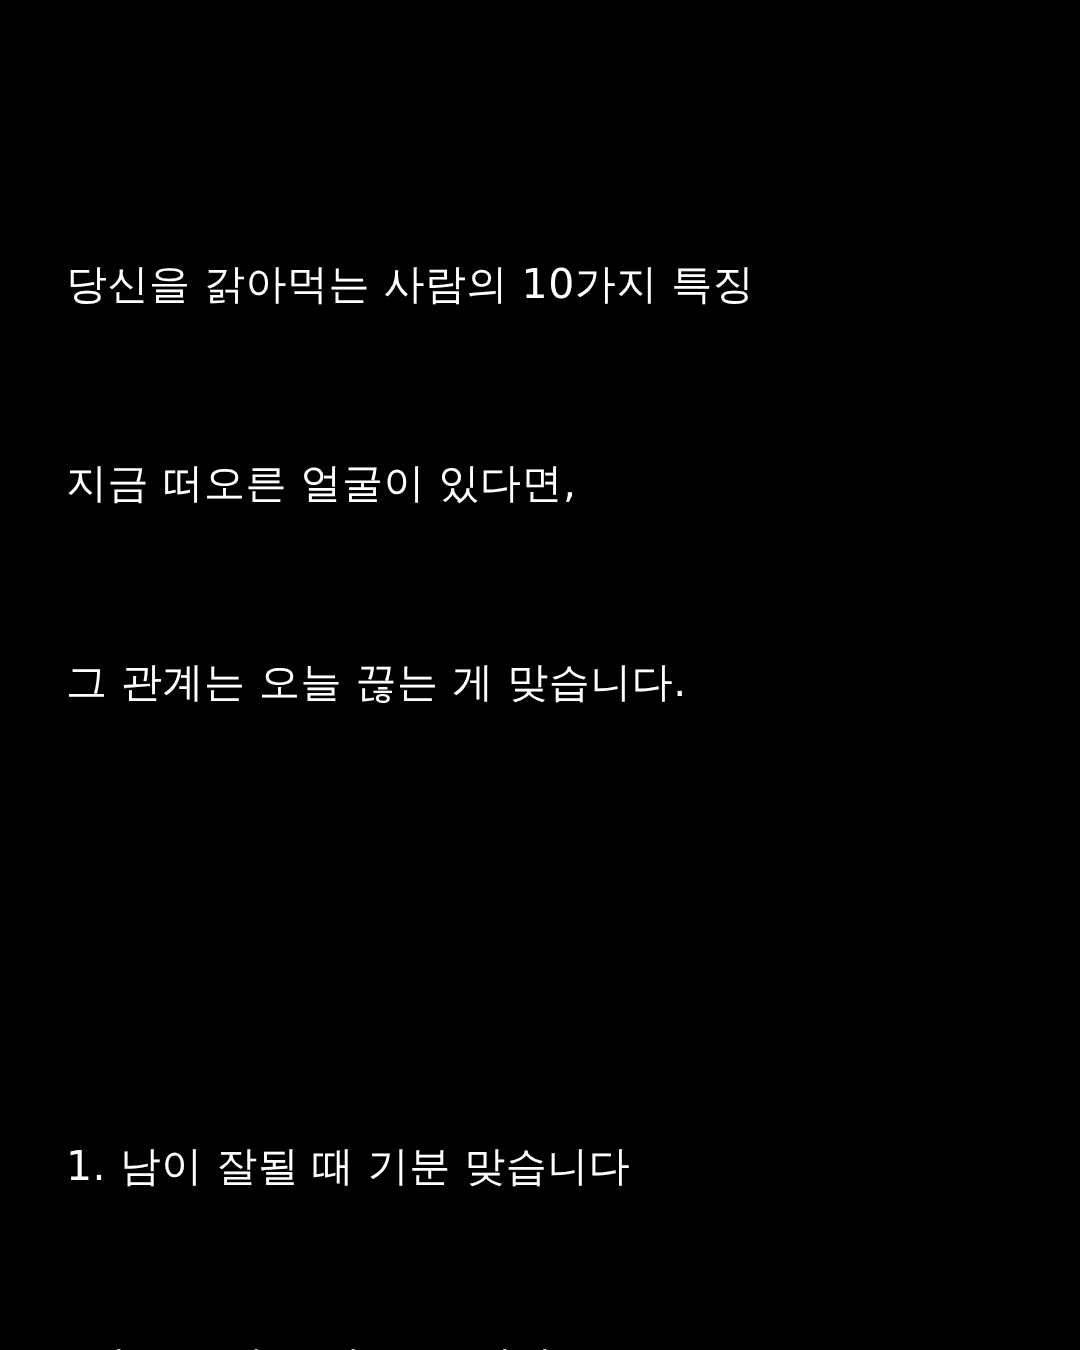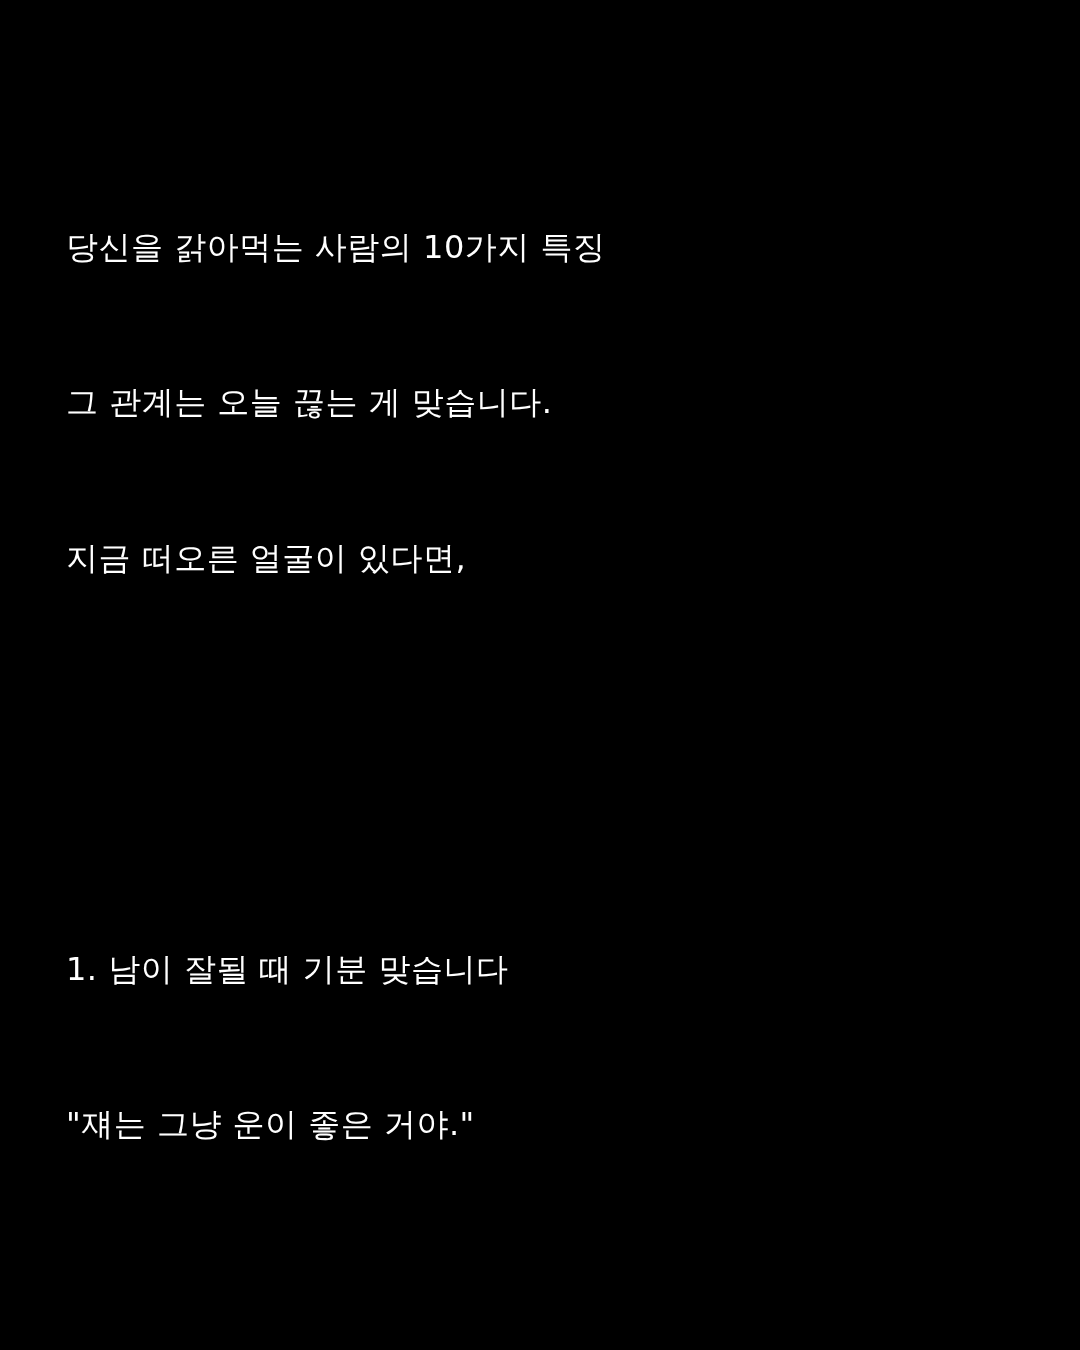--- a/index.html
+++ b/index.html
@@ -16,21 +16,21 @@
   .canvas {
     position: relative;
     width: 1080px;
     height: 1350px;
     background: #000000;
     box-sizing: border-box;
     padding: 118px 60px 0 66px;
   }
   .block {
     color: #ffffff;
-    font-size: 32px;
+    font-size: 41px;
     line-height: 1.62;
     letter-spacing: 0.5px;
     font-weight: 400;
     white-space: pre-wrap;
     text-rendering: optimizeLegibility;
   }
   .intro {
     margin: 0 0 0 0;
   }
   .spacer-1 { height: 152px; }
@@ -41,22 +41,22 @@
     display: block;
   }
 </style>
 </head>
 <body>
 
 <div class="canvas">
 
   <div class="block intro">
     <span class="line">당신을 갉아먹는 사람의 10가지 특징</span>
+    <span class="line">지금 떠오른 얼굴이 있다면,</span>
     <span class="line">그 관계는 오늘 끊는 게 맞습니다.</span>
-    <span class="line">지금 떠오른 얼굴이 있다면,</span>
   </div>
 
   <div class="spacer-1"></div>
 
   <div class="block item">
     <span class="line"><span>1.</span> <span>남이 잘될 때 기분 맞습니다</span></span>
     <span class="line">"쟤는 그냥 운이 좋은 거야."</span>
     
     
   </div>

